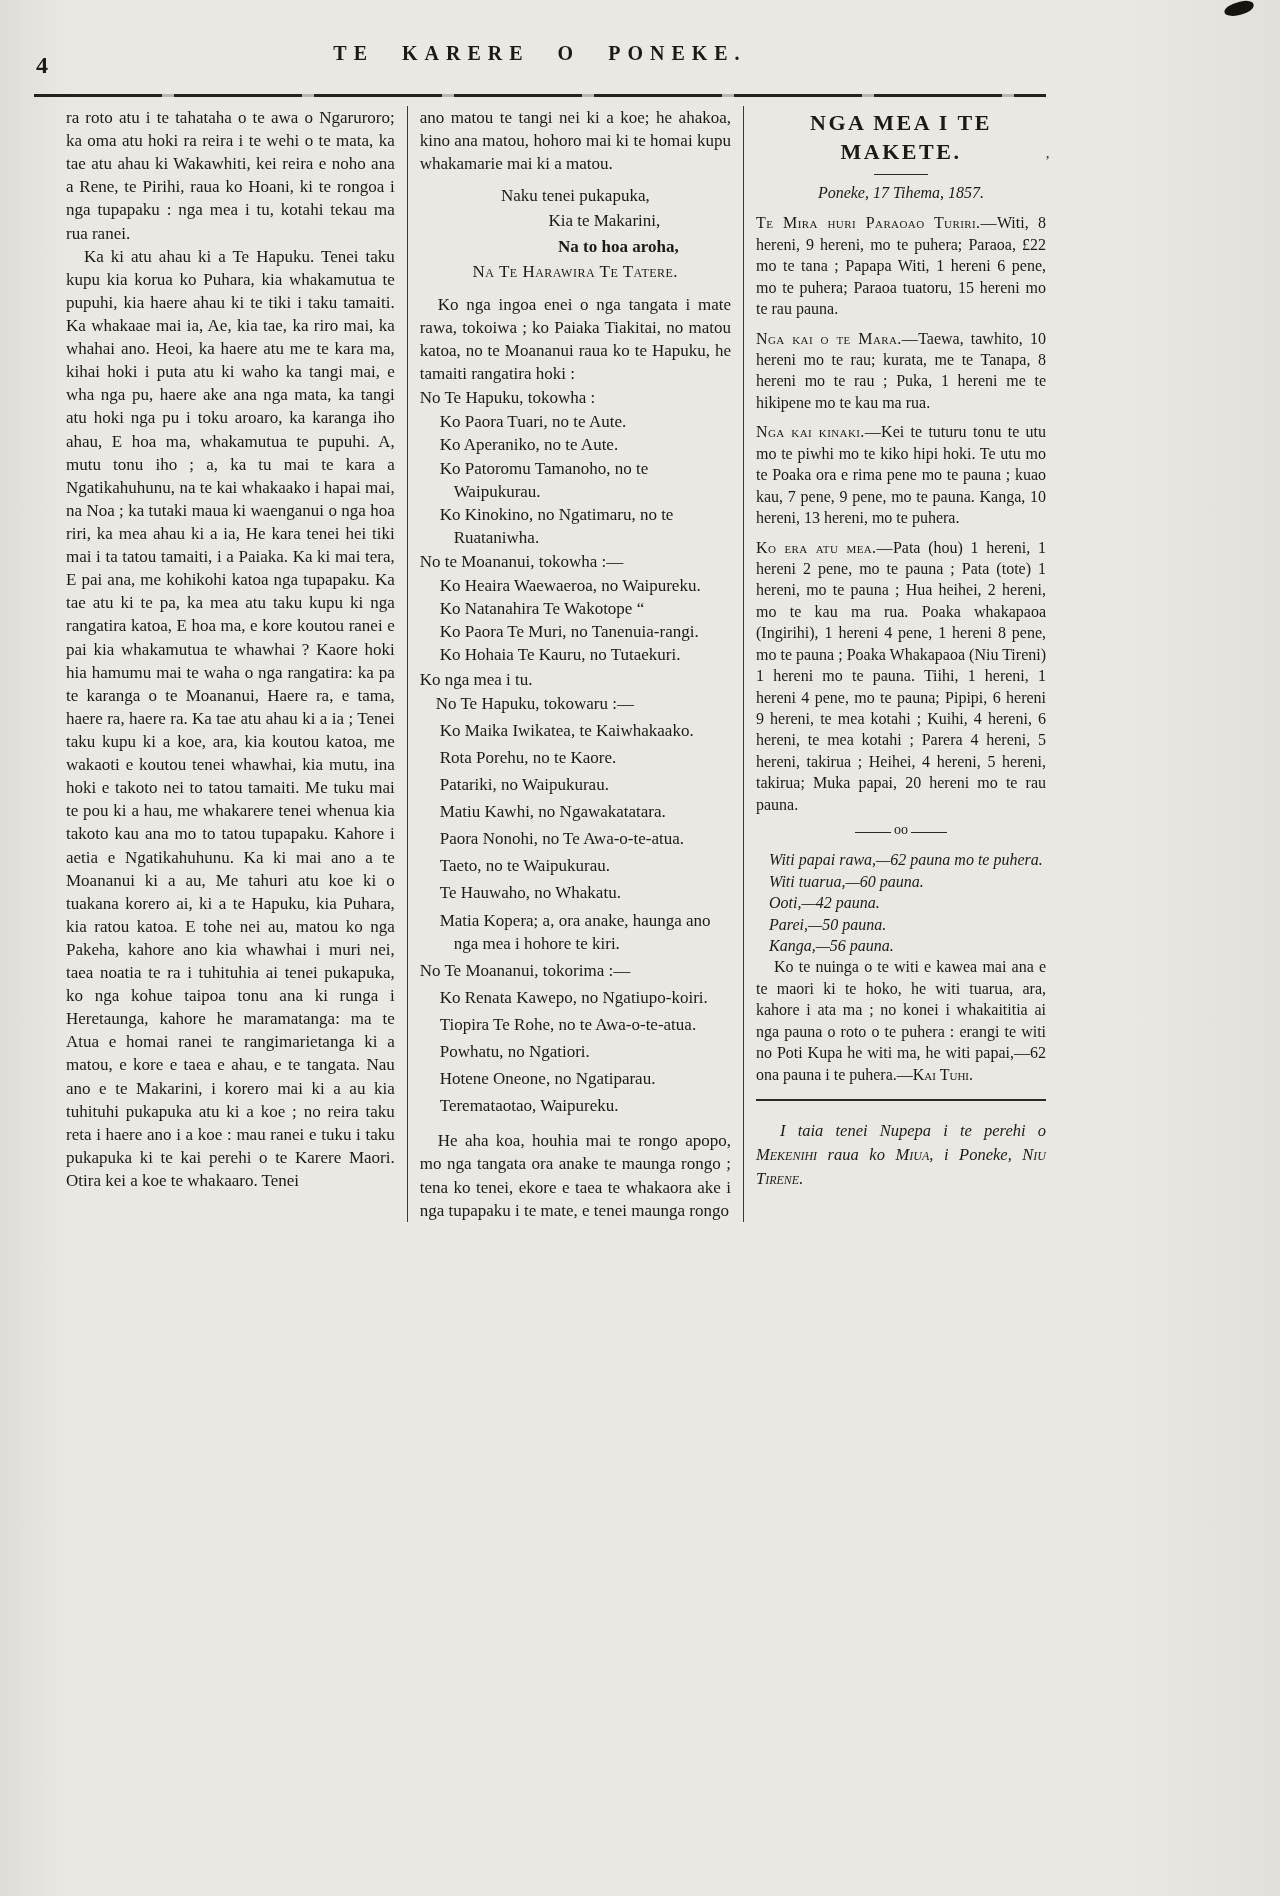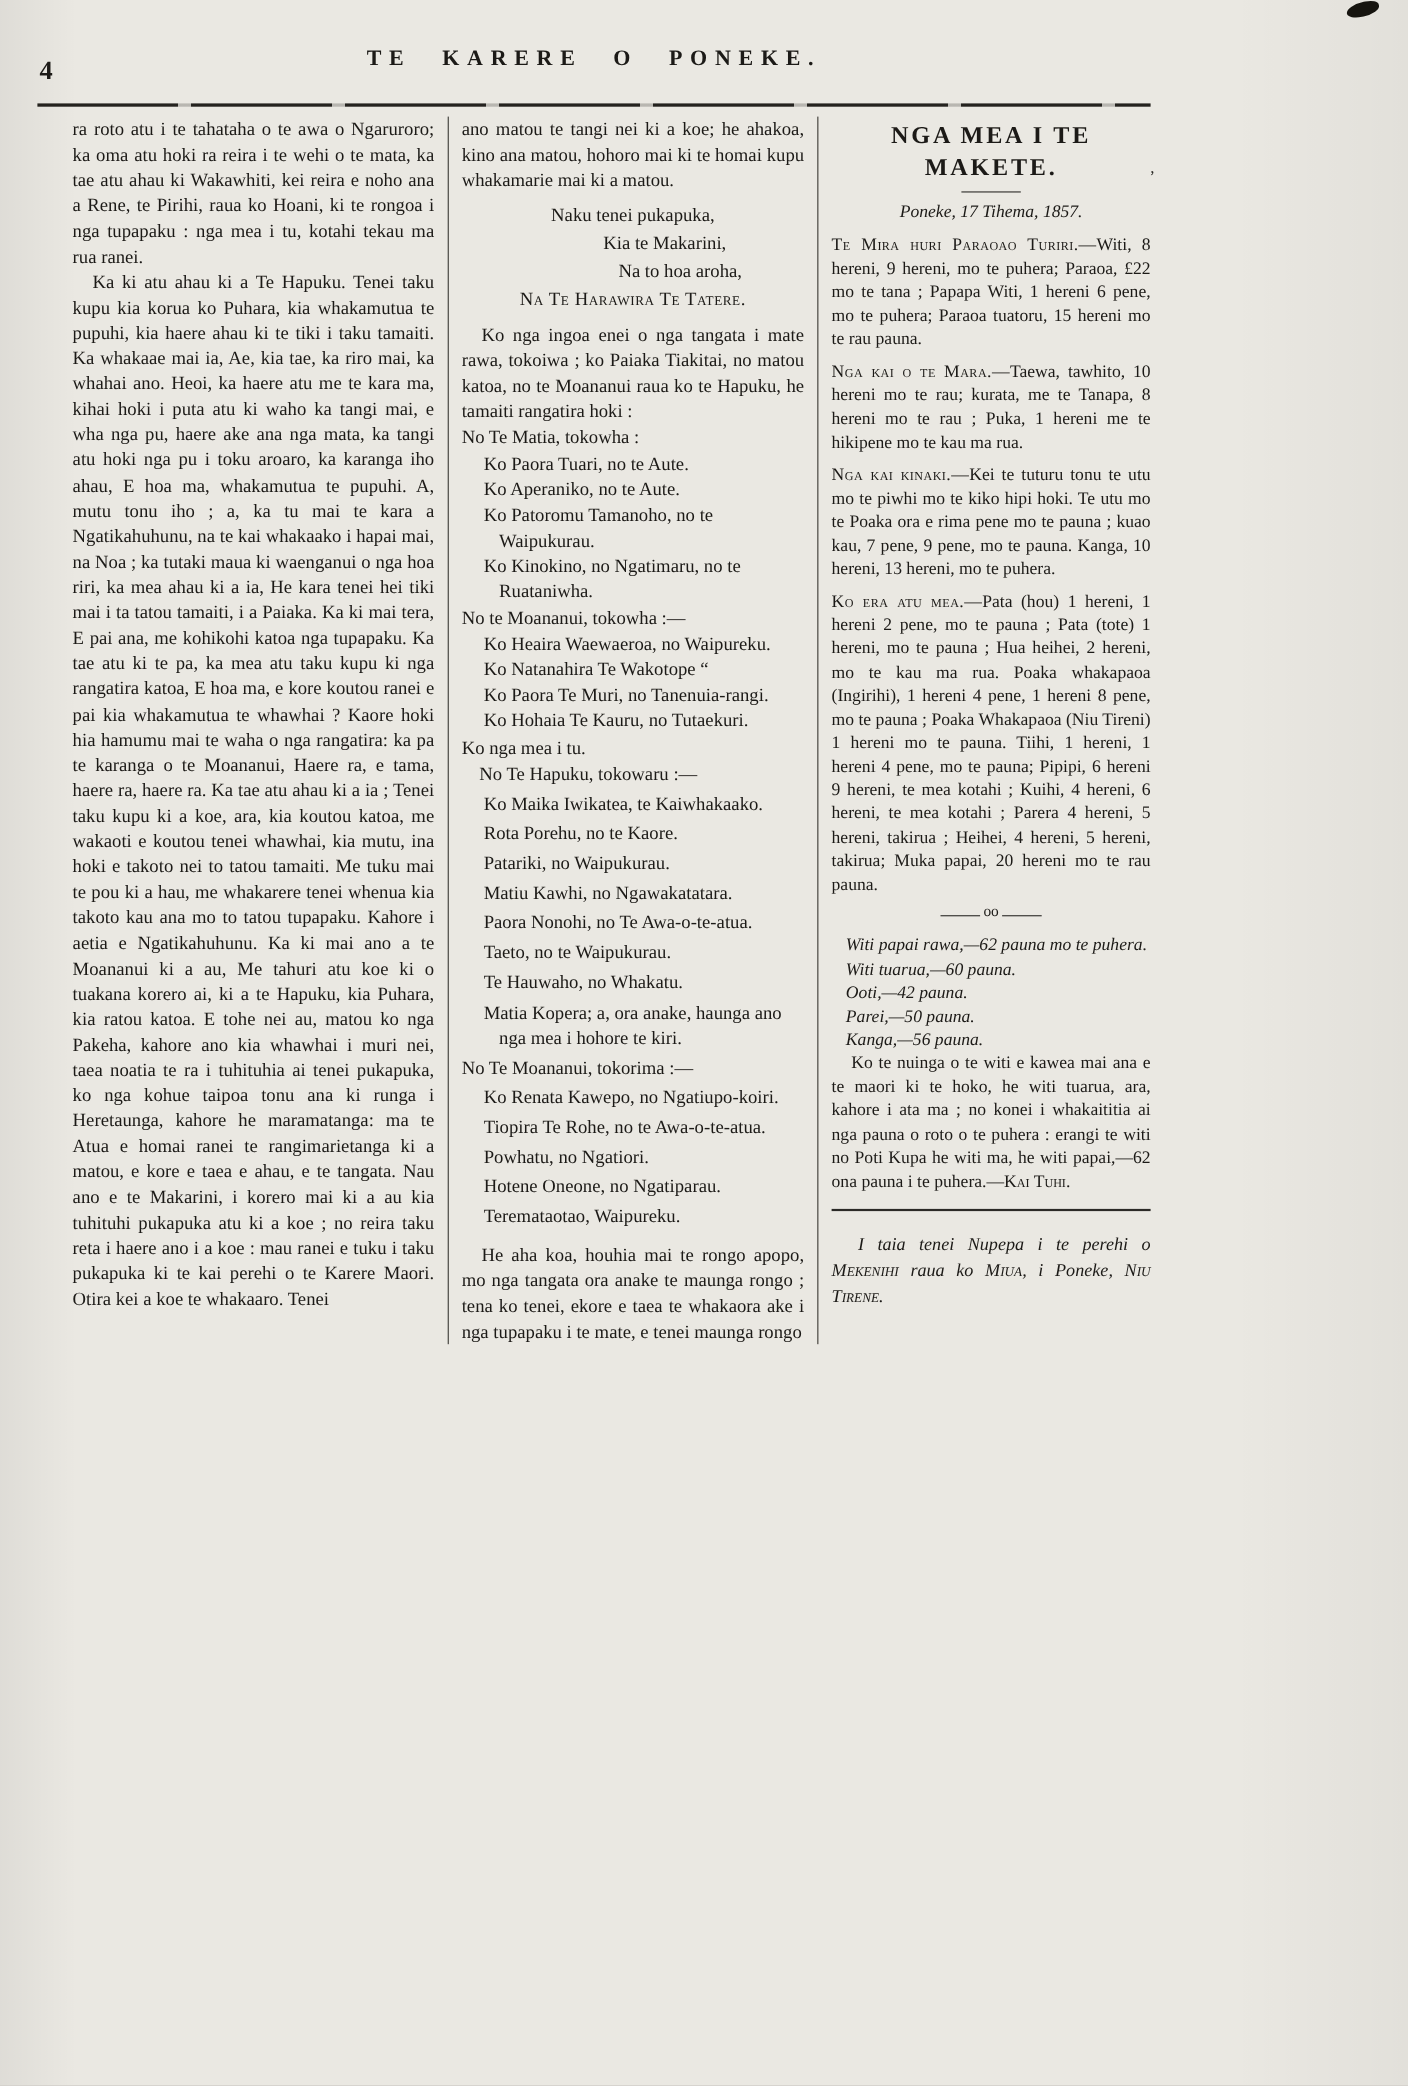--- a/index.html
+++ b/index.html
@@ -43,21 +43,21 @@
   .col3 { width:300px; padding-left:12px; font-size:16px; line-height:1.34; }
 
   p { margin:0; }
   .jp { text-align:justify; }
   .indent { text-indent:18px; }
   .sc { font-variant:small-caps; }
 
   .sig { margin:2px 0; text-align:center; }
   .sig-first { margin-top:9px; }
   .sig-i2 { text-indent:58px; }
-  .sig-i3 { text-indent:86px; }
+  .sig-i3 { text-indent:86px;font-weight:bold; }
   .sig-last { margin-bottom:10px; letter-spacing:.5px; }
 
   .subhead { margin:1px 0; text-align:left; }
   .subhead-ind { padding-left:16px; }
   .item { margin:0; padding-left:34px; text-indent:-14px; text-align:left; }
   .item.loose { margin:4px 0; }
   .gap-top { margin-top:12px; }
 
   .col-heading { margin:2px 0 0; text-align:center; font-size:22px; font-weight:bold; letter-spacing:2.5px; }
   .heading-mark { position:absolute; right:-4px; margin-top:-16px; font-size:15px; color:#2b2a26; }
@@ -99,21 +99,21 @@
       <div class="col col2">
         <p class="jp">ano matou te tangi nei ki a koe; he ahakoa, kino ana matou, hohoro mai ki te homai kupu whakamarie mai ki a matou.</p>
 
         <p class="sig sig-first">Naku tenei pukapuka,</p>
         <p class="sig sig-i2">Kia te Makarini,</p>
         <p class="sig sig-i3">Na to hoa aroha,</p>
         <p class="sig sc sig-last">Na Te Harawira Te Tatere.</p>
 
         <p class="jp indent">Ko nga ingoa enei o nga tangata i mate rawa, tokoiwa ; ko Paiaka Tiakitai, no matou katoa, no te Moananui raua ko te Hapuku, he tamaiti rangatira hoki :</p>
 
-        <p class="subhead">No Te Matia, tokowha :</p>
+        <p class="subhead">No Te Hapuku, tokowha :</p>
         <p class="item">Ko Paora Tuari, no te Aute.</p>
         <p class="item">Ko Aperaniko, no te Aute.</p>
         <p class="item">Ko Patoromu Tamanoho, no te Waipukurau.</p>
         <p class="item">Ko Kinokino, no Ngatimaru, no te Ruataniwha.</p>
 
         <p class="subhead">No te Moananui, tokowha :—</p>
         <p class="item">Ko Heaira Waewaeroa, no Waipureku.</p>
         <p class="item">Ko Natanahira Te Wakotope  “</p>
         <p class="item">Ko Paora Te Muri, no Tanenuia-rangi.</p>
         <p class="item">Ko Hohaia Te Kauru, no Tutaekuri.</p>

